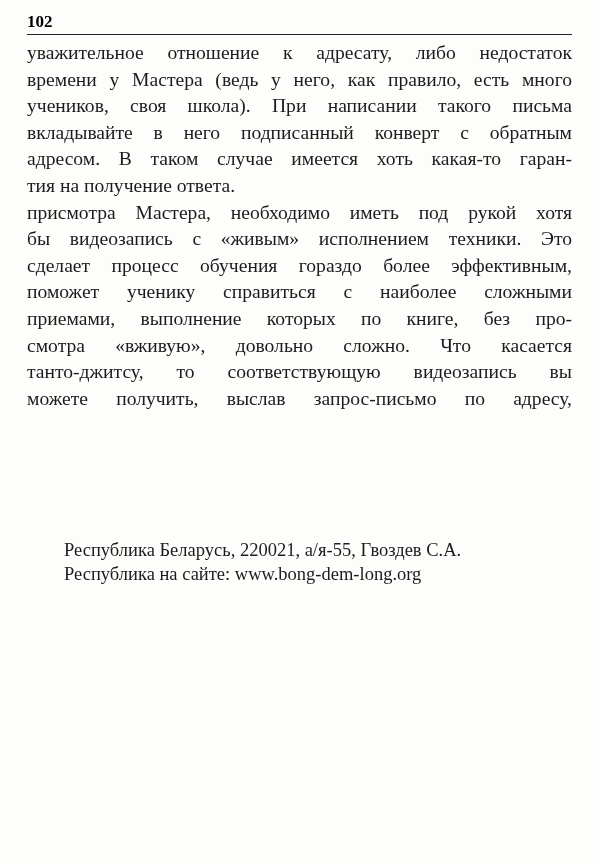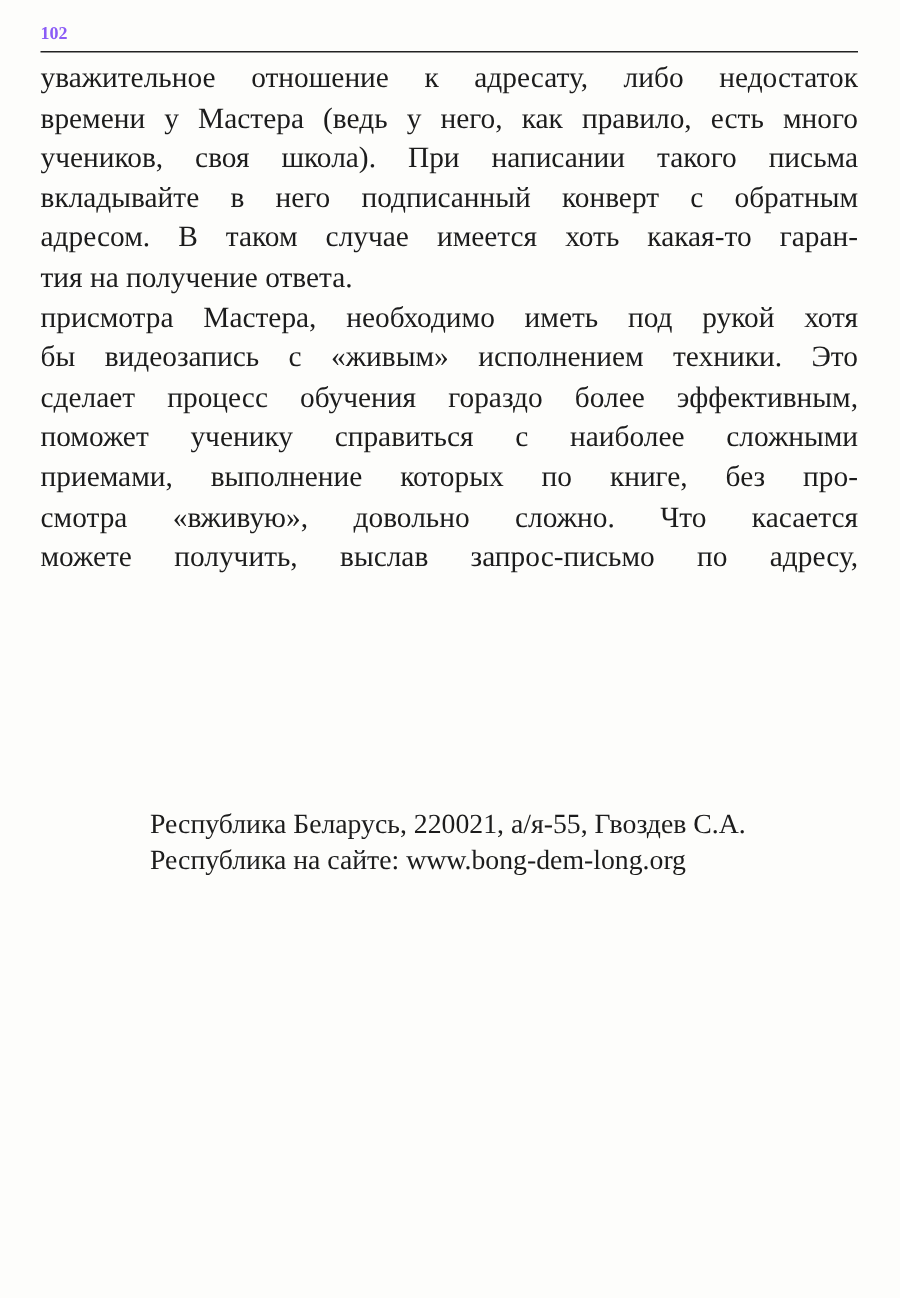--- a/index.html
+++ b/index.html
@@ -5,32 +5,32 @@
   html, body { margin: 0; padding: 0; }
   body {
     width: 600px; height: 865px; background: #fdfdfb; overflow: hidden;
     font-family: "Liberation Serif", "DejaVu Serif", serif; color: #1c1c1c;
   }
   .page { position: relative; width: 600px; height: 865px; }
   .header {
     position: absolute; left: 27px; top: 12px; width: 545px;
     border-bottom: 1.5px solid #222; height: 22px;
   }
-  .page-num { font-weight: bold; font-size: 12px; line-height: 20px; color: #8b5cf6; }
+  .page-num { font-weight: bold; font-size: 17px; line-height: 20px; color: #000000; }
   .body-text {
     position: absolute; left: 27px; top: 40px; width: 545px;
     font-size: 19.6px; line-height: 26.6px;
   }
   .line { display: block; white-space: nowrap; text-align: justify; text-align-last: justify; }
   .line.last { text-align-last: left; }
   .line.indent { padding-left: 36px; }
   .para2 { margin-top: 0; }
   .address {
     position: absolute; left: 64px; top: 539px;
-    font-size: 18.5px; line-height: 23.5px; margin-left: 36px;
+    font-size: 18.5px; line-height: 23.5px;
   }
   .address .line { text-align: left; text-align-last: left; }
 </style>
 </head>
 <body>
 
 <div class="page">
   <div class="header">
     <span class="page-num">102</span>
   </div>
@@ -44,20 +44,21 @@
       <span class="line">адресом. В таком случае имеется хоть какая-то гаран-</span>
       <span class="line last">тия на получение ответа.</span>
     </div>
     <div class="para para2">
       <span class="line">присмотра Мастера, необходимо иметь под рукой хотя</span>
       <span class="line">бы видеозапись с «живым» исполнением техники. Это</span>
       <span class="line">сделает процесс обучения гораздо более эффективным,</span>
       <span class="line">поможет ученику справиться с наиболее сложными</span>
       <span class="line">приемами, выполнение которых по книге, без про-</span>
       <span class="line">смотра «вживую», довольно сложно. Что касается</span>
+      <span class="line">танто-джитсу, то соответствующую видеозапись вы</span>
       <span class="line">можете получить, выслав запрос-письмо по адресу,</span>
     </div>
   </div>
 
   <div class="address">
     <span class="line">Республика Беларусь, 220021, а/я-55, Гвоздев С.А.</span>
     <span class="line">Республика на сайте: www.bong-dem-long.org</span>
   </div>
 </div>
 

